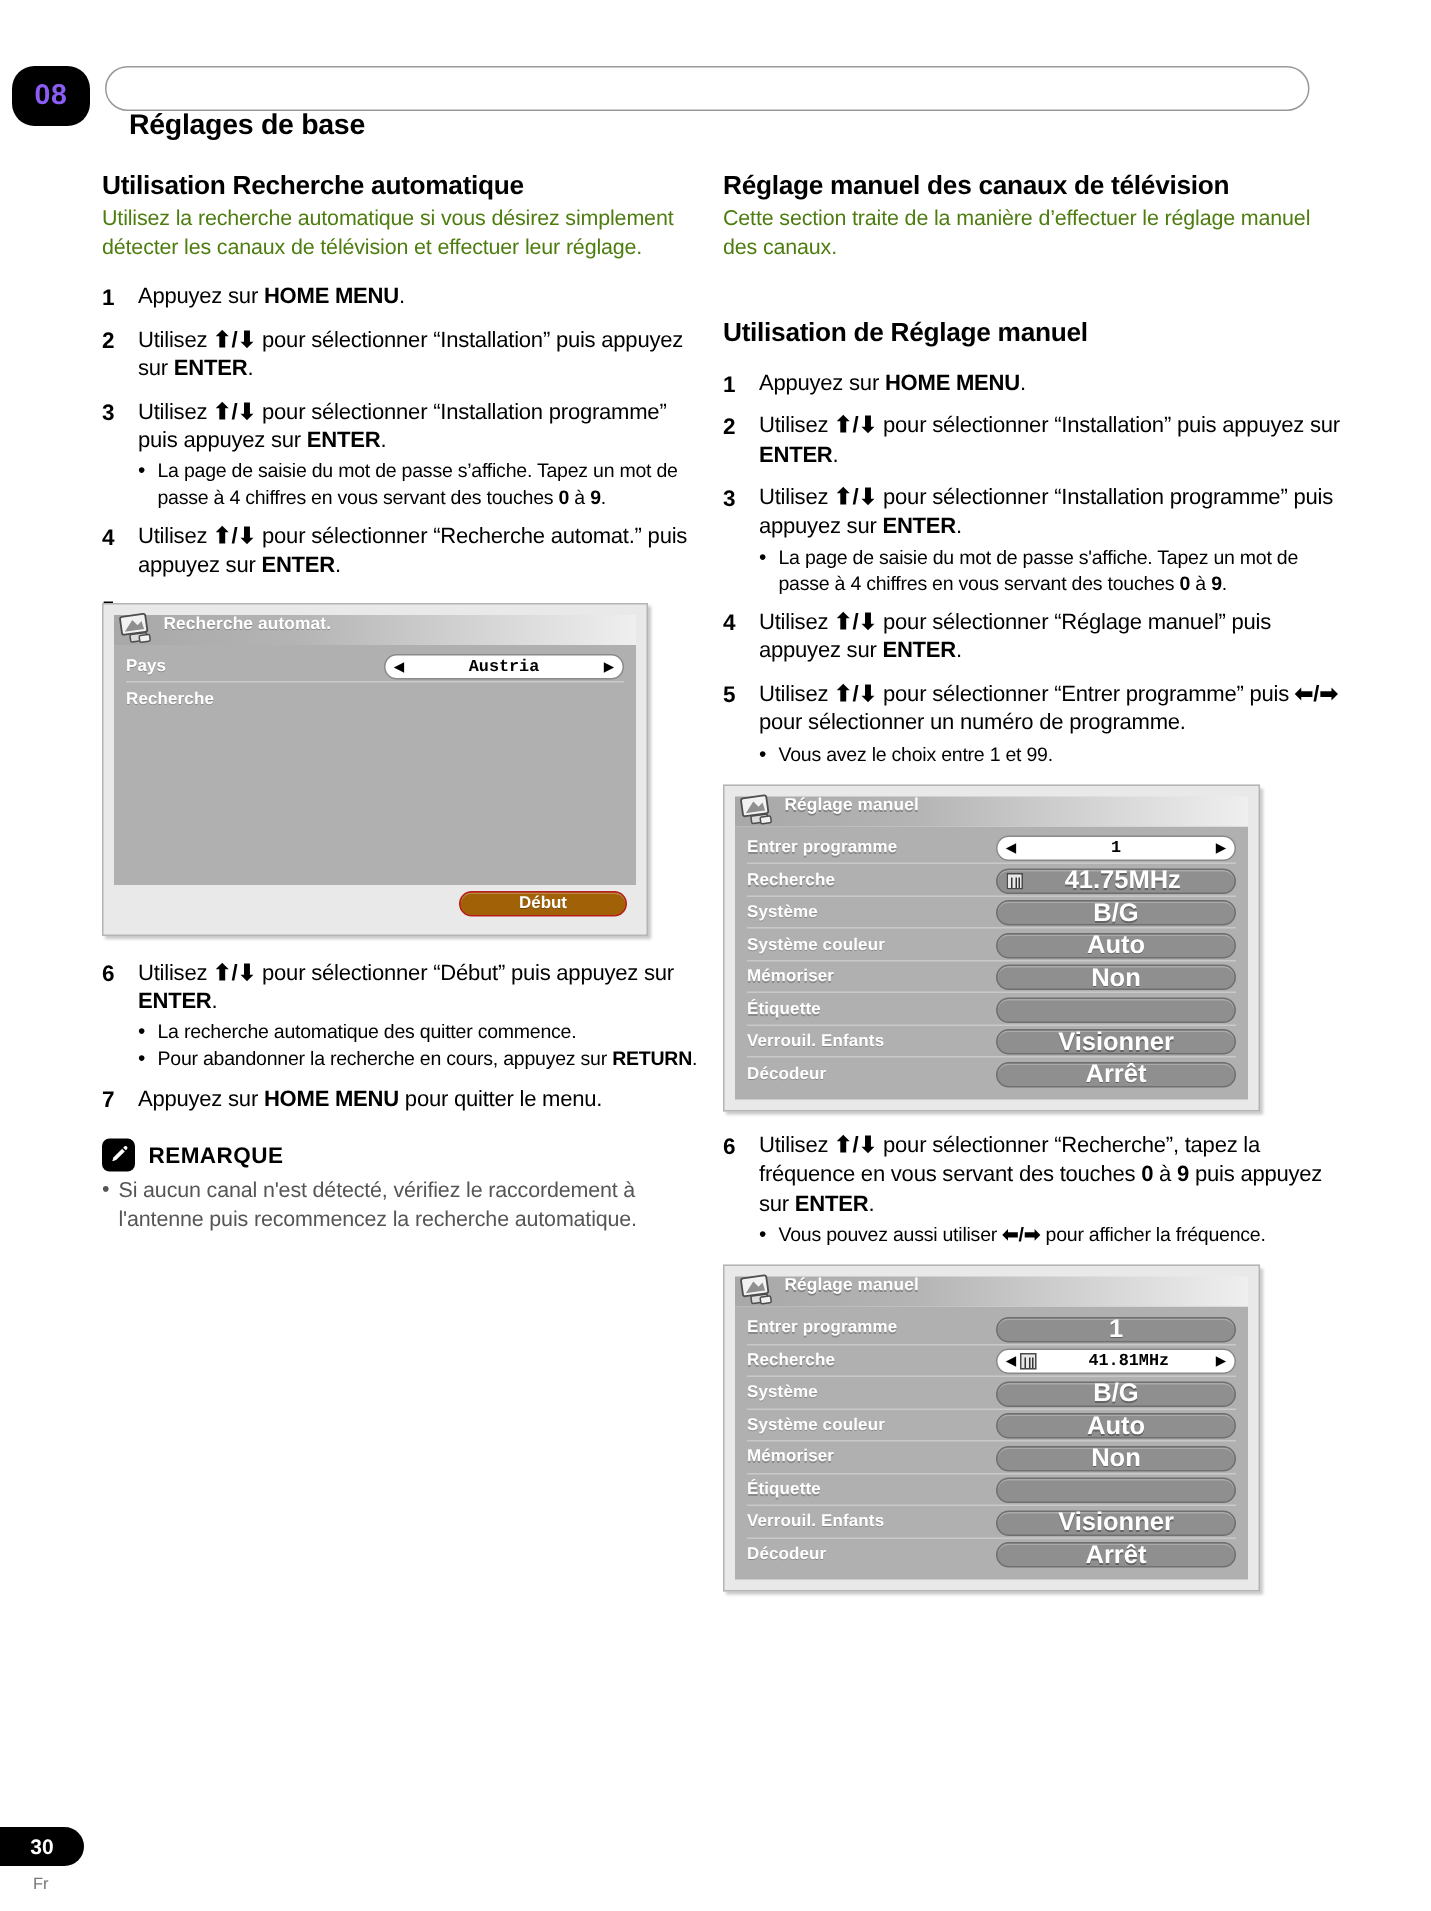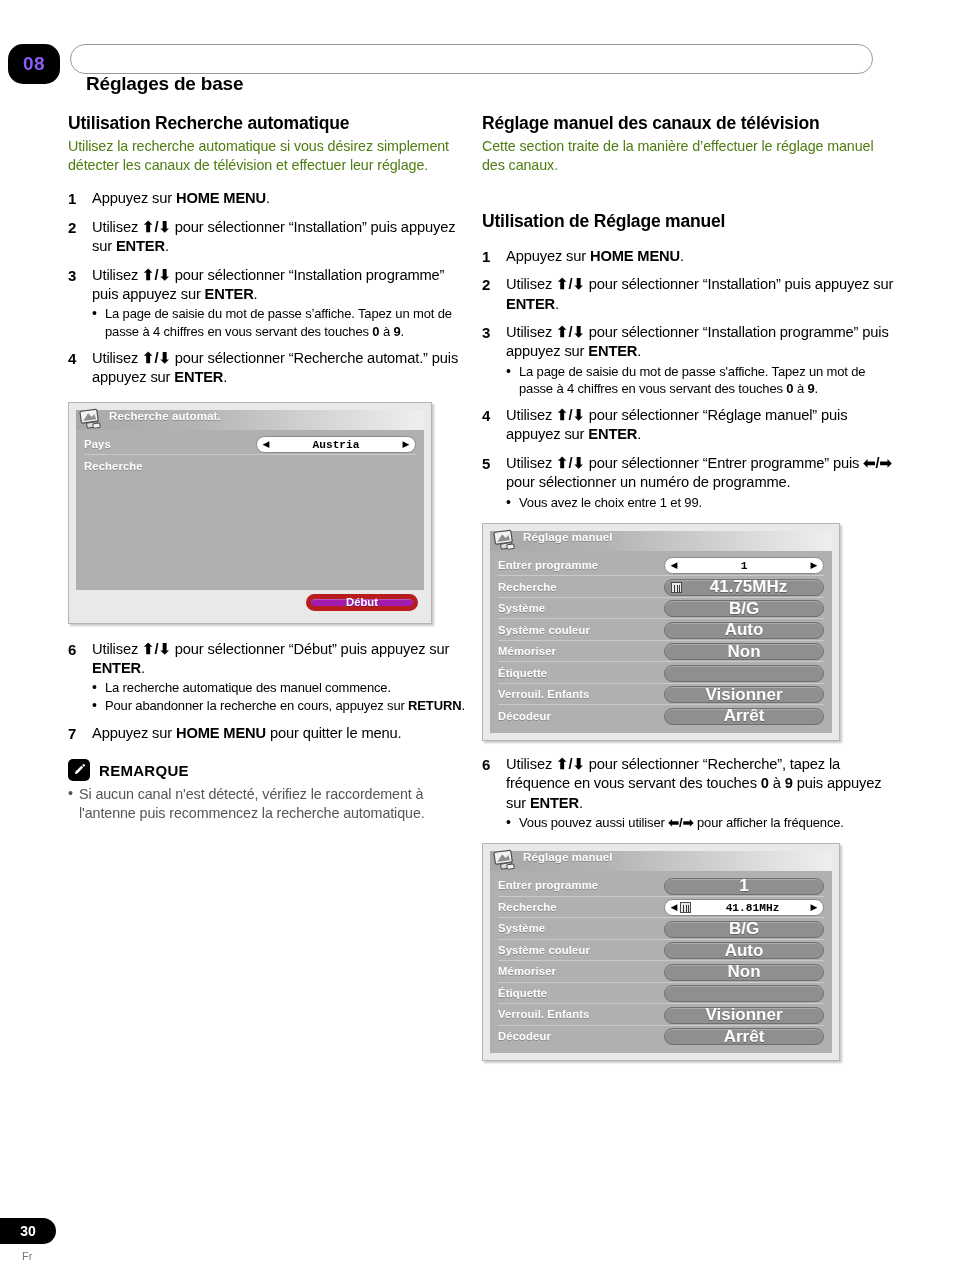--- a/index.html
+++ b/index.html
@@ -193,21 +193,21 @@
   
   .osd-auto .osd-body { padding:4px 8px 0 8px; height:160px; }
   .osd-auto .osd-row-pays { border-bottom:1px solid #c9c9c9; }
   .osd-auto .osd-row-rech { border-bottom:none; }
   .osd-footer {
     height:26px; position:relative;
   }
   .osd-start-btn {
     position:absolute; right:6px; top:4px;
     width:112px; height:17px; border-radius:9px;
-    background:#a21caf; border:5px solid #b91c1c;
+    background:#a16207; border:1px solid #b91c1c;
     box-shadow:inset 0 1px 0 rgba(255,255,255,0.25);
     display:flex; align-items:center; justify-content:center;
     font-size:11.3px; font-weight:bold; color:#ffffff;
     text-shadow:0 1px 0 rgba(0,0,0,0.3);
   }
 
   
   .folio {
     position:absolute; left:0; bottom:30px;
     width:56px; height:26px;
@@ -269,21 +269,21 @@
         <span class="osd-label">Recherche</span>
       </div>
     </div>
     <div class="osd-footer">
       <div class="osd-start-btn">Début</div>
     </div>
   </div>
 
   <ol class="steps" style="margin-top:16px;">
       <li><span class="num">6</span><span>Utilisez <span class="arrowkeys">⬆︎/⬇︎</span> pour sélectionner “Début” puis appuyez sur <b>ENTER</b>.</span><ul class="bullets">
-          <li>La recherche automatique des manuel commence.</li>
+          <li>La recherche automatique des quitter commence.</li>
           <li>Pour abandonner la recherche en cours, appuyez sur <b>RETURN</b>.</li>
         </ul></li>
       <li><span class="num">7</span><span>Appuyez sur <b>HOME MENU</b> pour quitter le menu.</span></li>
     </ol>
 
   <div class="note-head">
     <span class="note-icon">
       <svg width="14" height="14" viewBox="0 0 14 14">
         <path d="M3 11 L3.6 8.6 L9.4 2.8 L11.2 4.6 L5.4 10.4 Z" fill="#fff"></path>
         <path d="M10.1 2.1 L11.9 3.9 L12.6 3.2 A1.25 1.25 0 0 0 10.8 1.4 Z" fill="#fff"></path>

